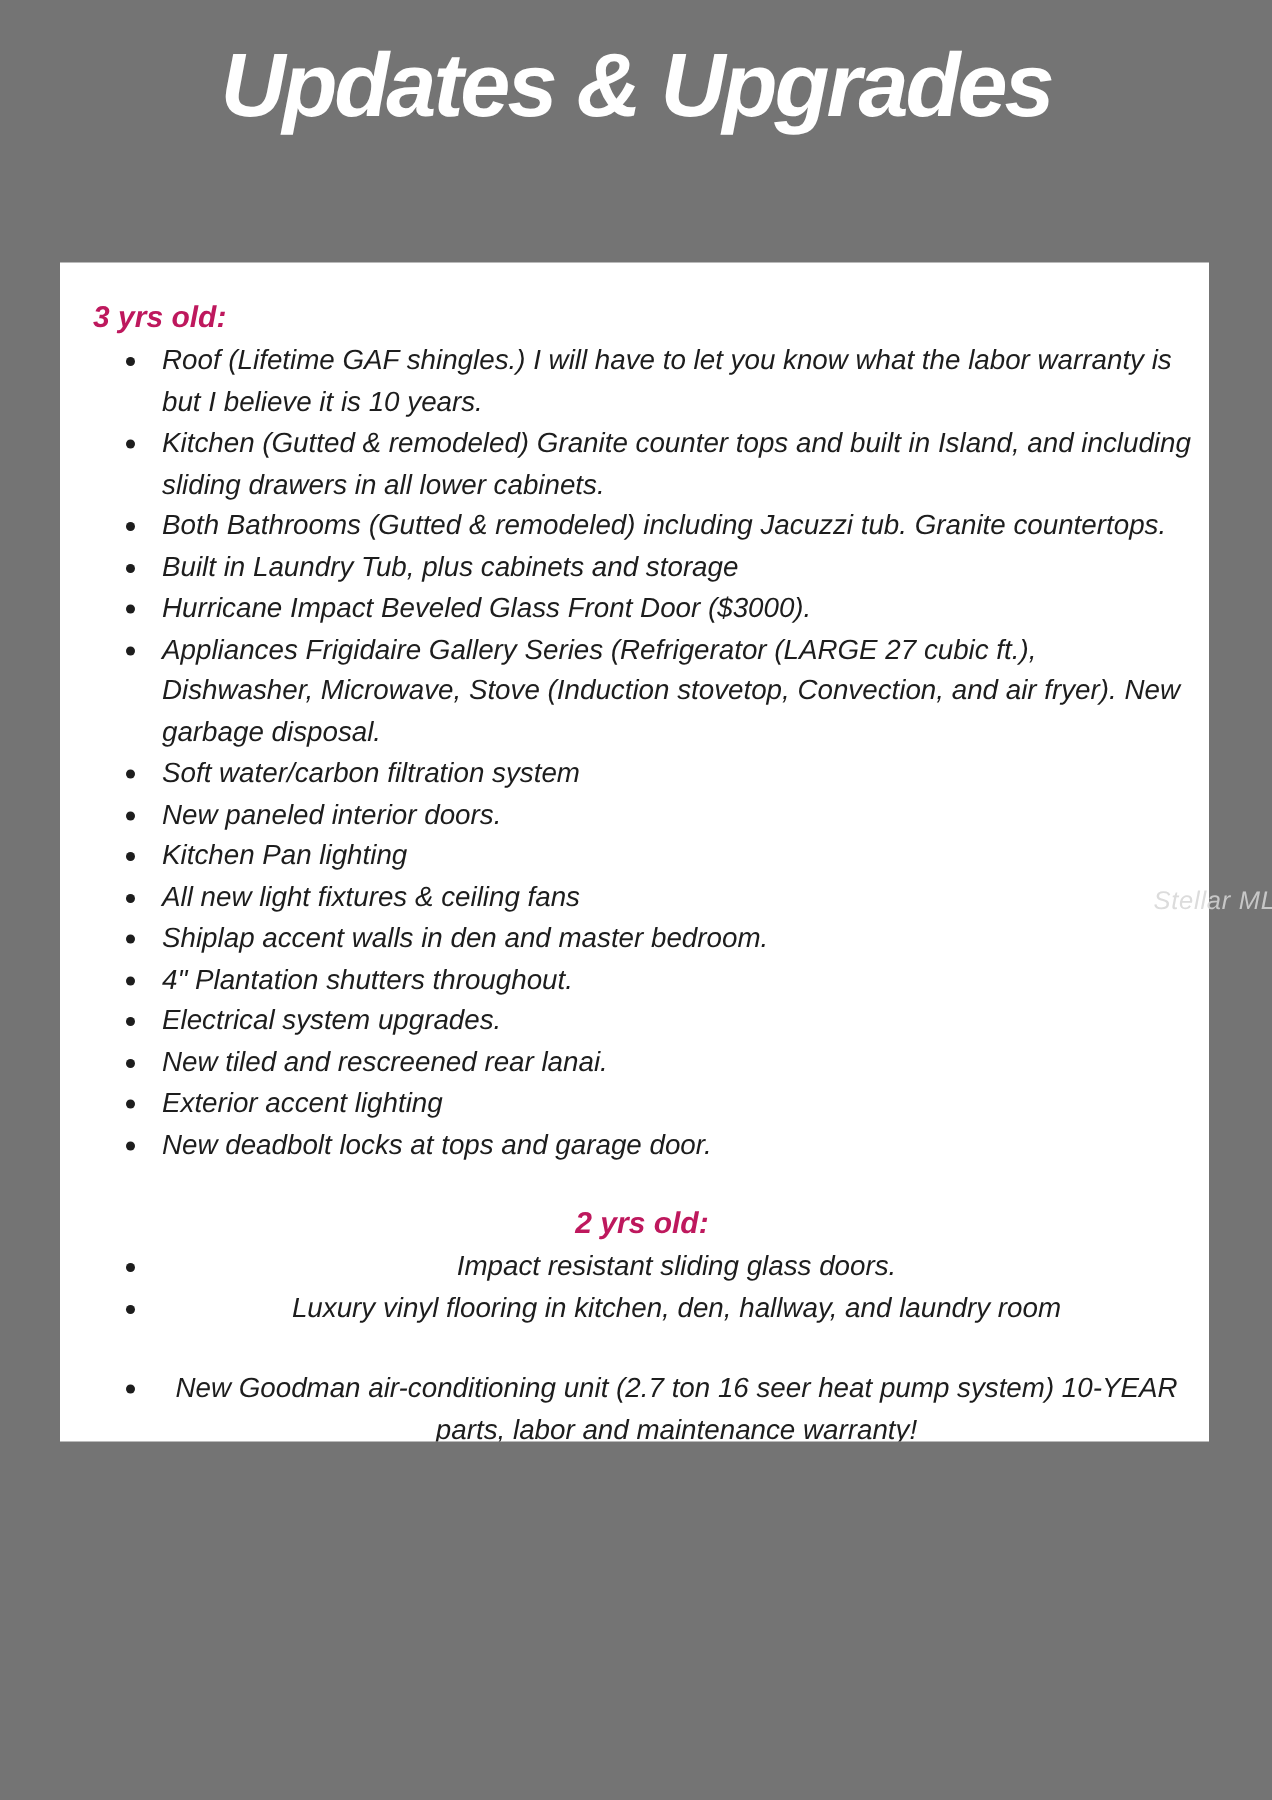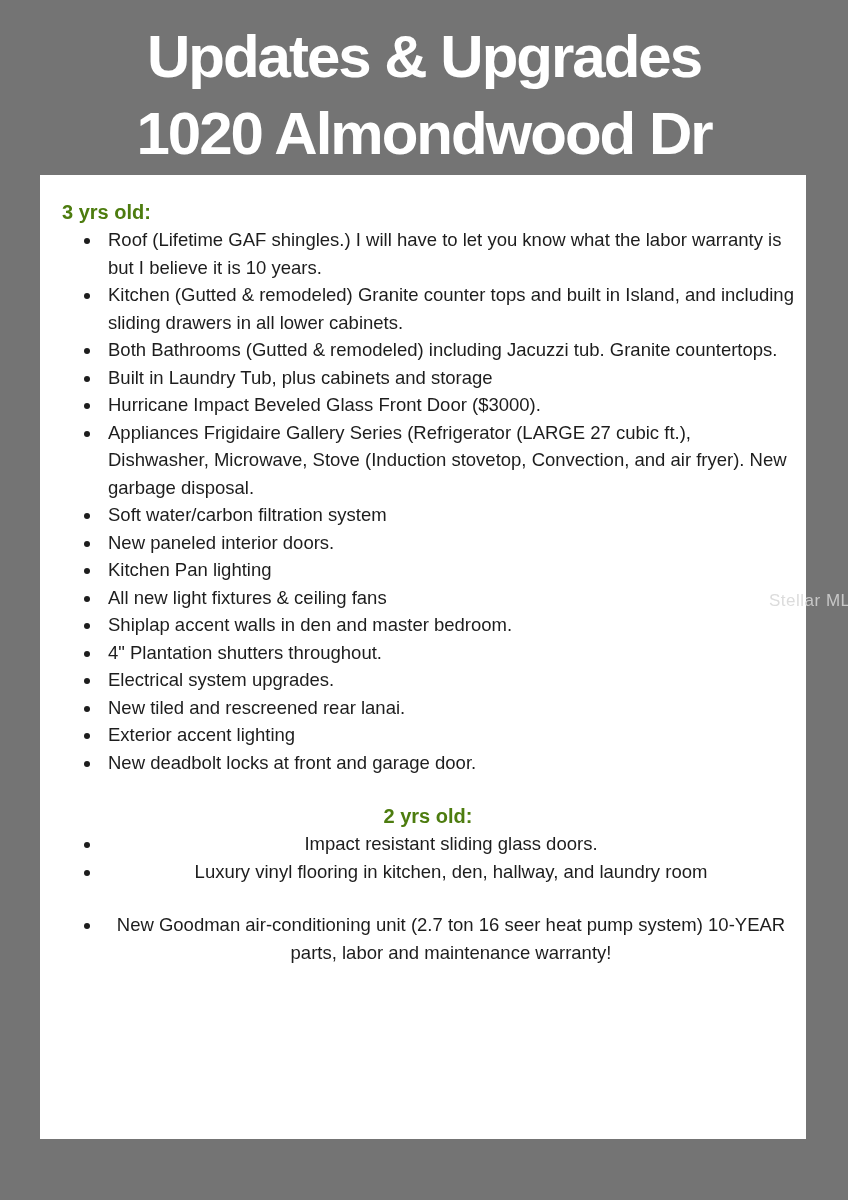--- a/index.html
+++ b/index.html
@@ -8,23 +8,24 @@
   }
   body {
     width: 848px;
     height: 1200px;
     font-family: "Liberation Sans", sans-serif;
     background: #747474;
   }
   .page {
     position: relative;
     width: 848px;
-    height: 1200px;
+    height: 961px;
     background: #747474;
     overflow: hidden;
+    font-style: italic;
   }
   .header {
     padding-top: 18px;
     text-align: center;
     color: #ffffff;
     font-weight: bold;
     font-size: 60px;
     line-height: 77px;
     letter-spacing: -2px;
   }
@@ -41,21 +42,21 @@
   }
   .section + .section {
     margin-top: 26px;
     text-align: center;
   }
   .section h2 {
     margin: 0;
     font-size: 20px;
     font-weight: bold;
     line-height: 28px;
-    color: #4d7c0f;
+    color: #be185d;
   }
   .section ul {
     margin: 0;
     padding: 0 0 0 40px;
     list-style: disc;
   }
   .section li {
     font-size: 18.5px;
     line-height: 27.5px;
     padding-left: 6px;
@@ -71,21 +72,20 @@
     white-space: nowrap;
   }
 </style>
 </head>
 <body>
 
 <div class="page">
 
   <div class="header">
     <div class="title-line">Updates &amp; Upgrades</div>
-    <div class="title-line">1020 Almondwood Dr</div>
   </div>
 
   <div class="card">
 
     <div class="section">
       <h2>3 yrs old:</h2>
       <ul>
         <li>Roof (Lifetime GAF shingles.) I will have to let you know what the labor warranty is but I believe it is 10 years.</li>
         <li>Kitchen (Gutted &amp; remodeled) Granite counter tops and built in Island, and including sliding drawers in all lower cabinets.</li>
         <li>Both Bathrooms (Gutted &amp; remodeled) including Jacuzzi tub. Granite countertops.</li>
@@ -94,21 +94,21 @@
         <li>Appliances Frigidaire Gallery Series (Refrigerator (LARGE 27 cubic ft.), Dishwasher, Microwave, Stove (Induction stovetop, Convection, and air fryer). New garbage disposal.</li>
         <li>Soft water/carbon filtration system</li>
         <li>New paneled interior doors.</li>
         <li>Kitchen Pan lighting</li>
         <li>All new light fixtures &amp; ceiling fans</li>
         <li>Shiplap accent walls in den and master bedroom.</li>
         <li>4" Plantation shutters throughout.</li>
         <li>Electrical system upgrades.</li>
         <li>New tiled and rescreened rear lanai.</li>
         <li>Exterior accent lighting</li>
-        <li>New deadbolt locks at front and garage door.</li>
+        <li>New deadbolt locks at tops and garage door.</li>
       </ul>
     </div>
 
     <div class="section">
       <h2>2 yrs old:</h2>
       <ul>
         <li>Impact resistant sliding glass doors.</li>
         <li>Luxury vinyl flooring in kitchen, den, hallway, and laundry room</li>
       </ul>
     </div>

